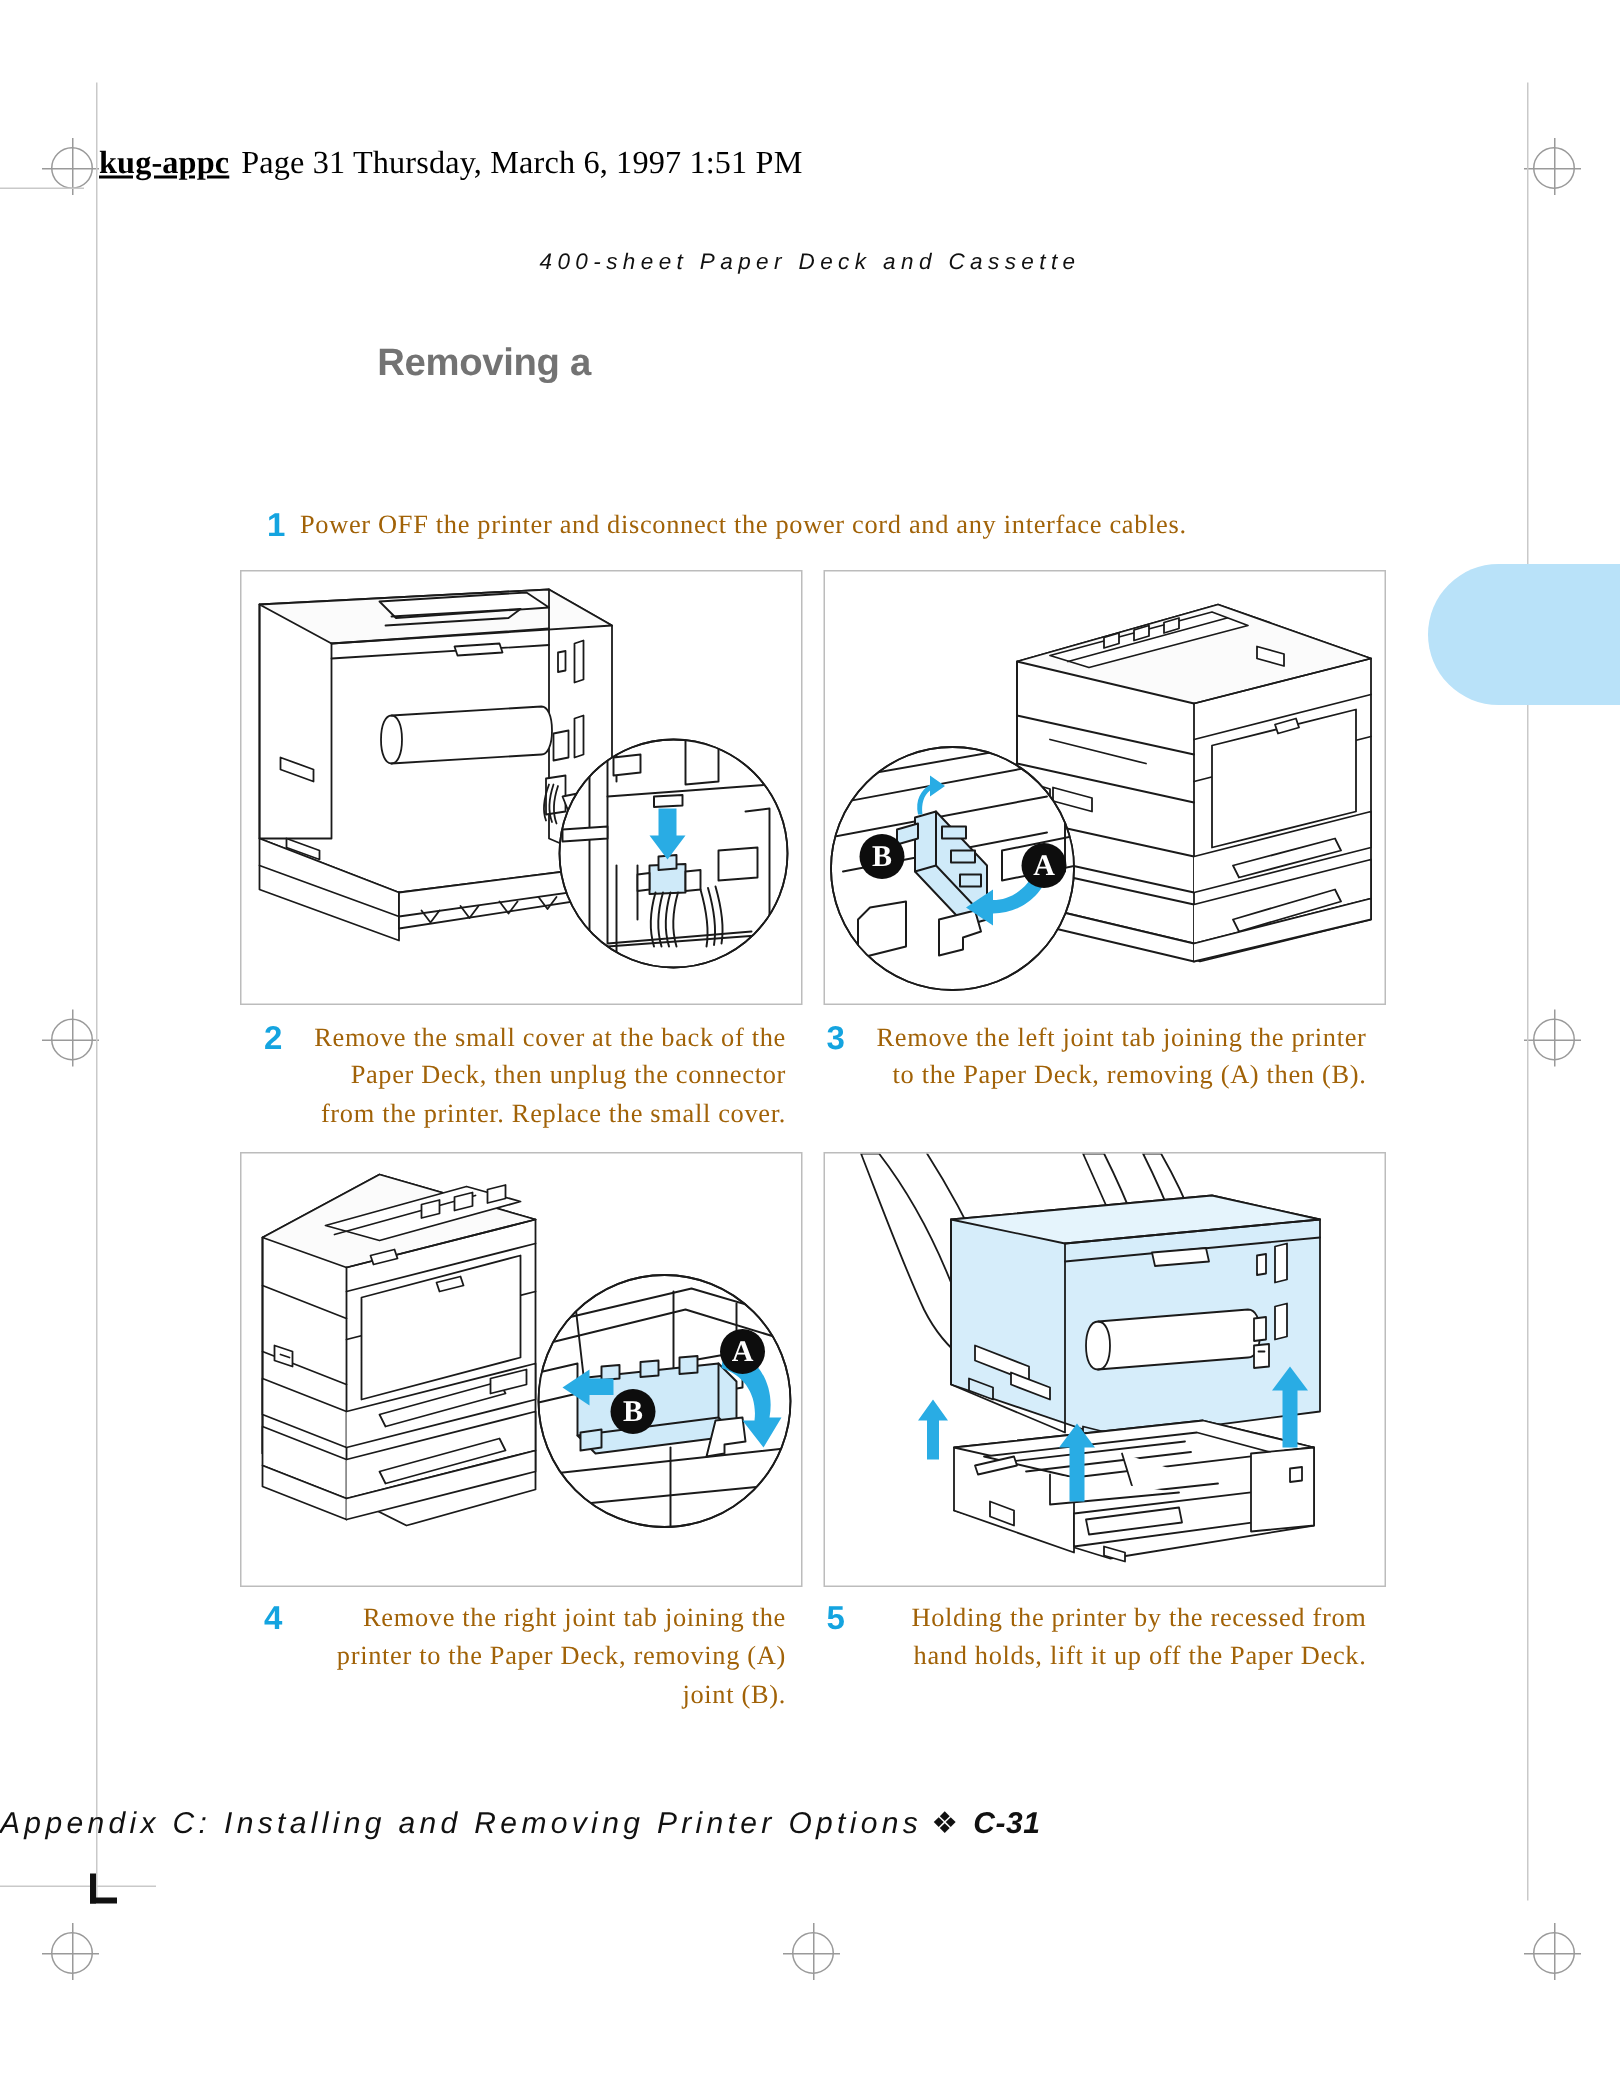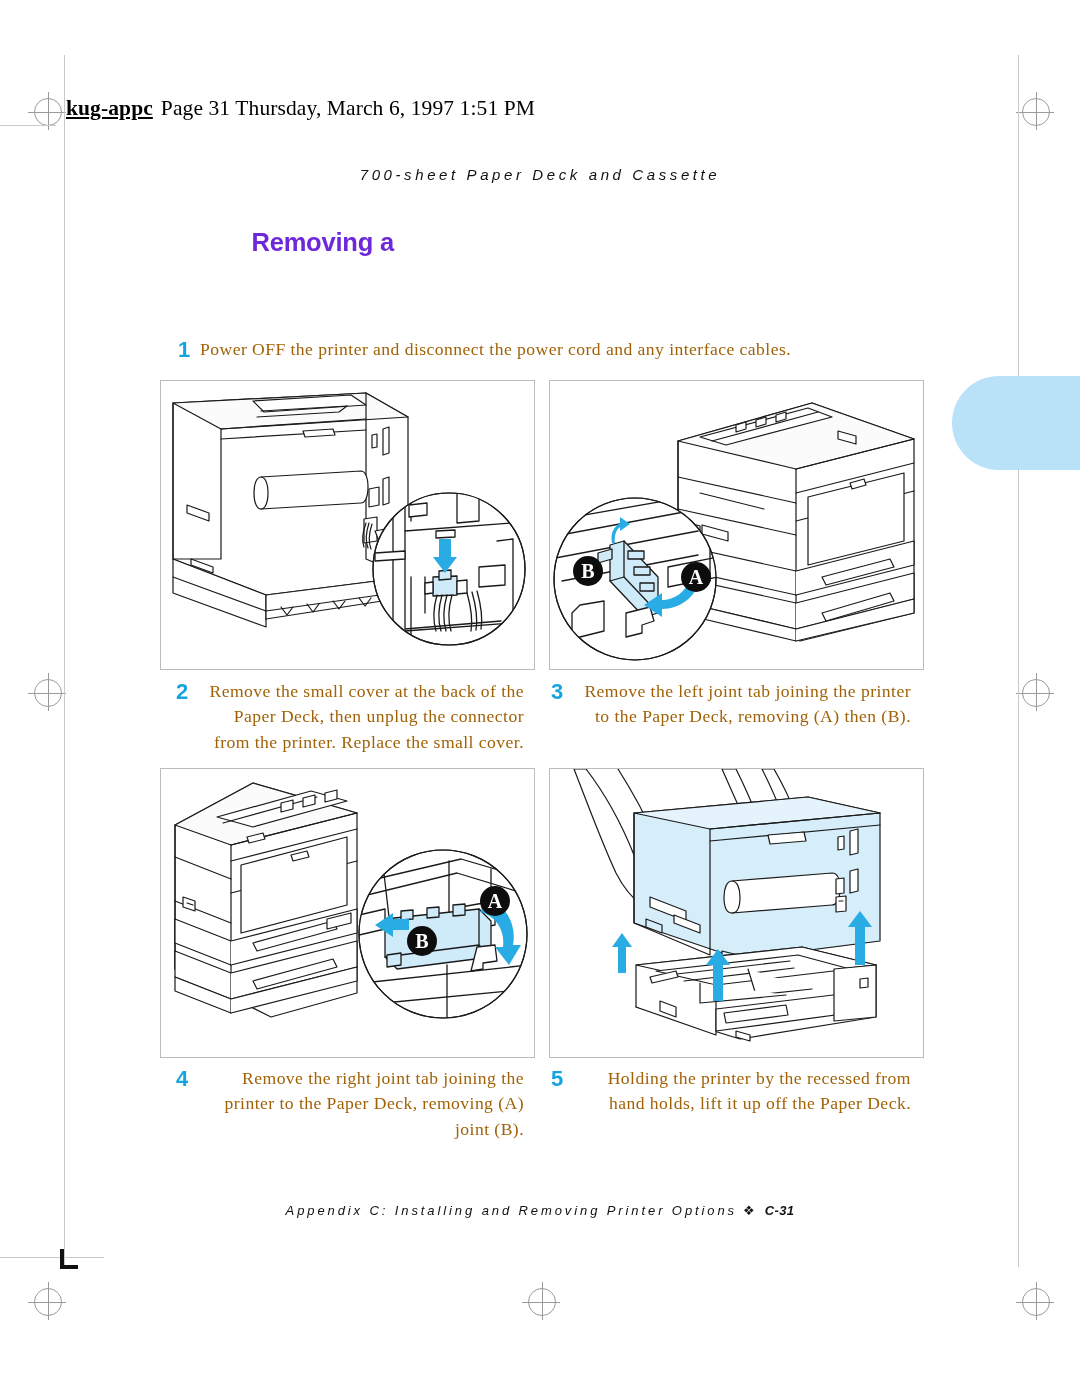--- a/index.html
+++ b/index.html
@@ -64,21 +64,21 @@
   
   .section-title {
     position: absolute;
     left: 150px; top: 228px;
     width: 244px;
     text-align: right;
     font-family: "Liberation Sans", "DejaVu Sans", sans-serif;
     font-weight: bold;
     font-size: 25.5px;
     line-height: 29px;
-    color: #6d28d9;
+    color: #737373;
     letter-spacing: -0.2px;
   }
 
   
   .step {
     position: absolute;
     display: flex;
     align-items: flex-start;
   }
   .step-num {
@@ -123,24 +123,23 @@
     left: 952px; top: 376px;
     width: 140px; height: 94px;
     background: #b9e2f9;
     border-radius: 47px 0 0 47px;
   }
 
   
   .footer {
     position: absolute;
     left: 0; right: 0; top: 1203px;
-    text-align: center;
     font-family: "Liberation Sans", "DejaVu Sans", sans-serif;
     font-style: italic;
-    font-size: 13px;
+    font-size: 20px;
     letter-spacing: 2.9px;
     color: #111;
     white-space: nowrap;
   }
   .footer .diamond { font-style: normal; letter-spacing: 0; }
   .footer .pageno { font-weight: bold; font-style: italic; letter-spacing: 0.4px; }
 </style>
 </head>
 <body>
 
@@ -158,21 +157,21 @@
   <div class="trim-line trim-v" style="left:1018px; top:55px; height:1212px;"></div>
   <div class="trim-line trim-h" style="left:0px; top:125px; width:56px;"></div>
   <div class="trim-line trim-h" style="left:0px; top:1257px; width:104px;"></div>
 
   <div class="corner-L" style="left:60px; top:1249px;"></div>
 
   <div class="file-header">
     <span class="fname">kug-appc</span><span style="margin-left:8px;">Page 31  Thursday, March 6, 1997  1:51 PM</span>
   </div>
 
-  <div class="running-header">700-sheet Paper Deck and Cassette</div>
+  <div class="running-header">400-sheet Paper Deck and Cassette</div>
 
   <div class="section-title">
     <div>Removing a</div>
   </div>
 
   <div class="step" id="step1">
     <div class="step-num">1</div>
     <div class="step-text">Power OFF the printer and disconnect the power cord and any interface cables.</div>
   </div>
 

